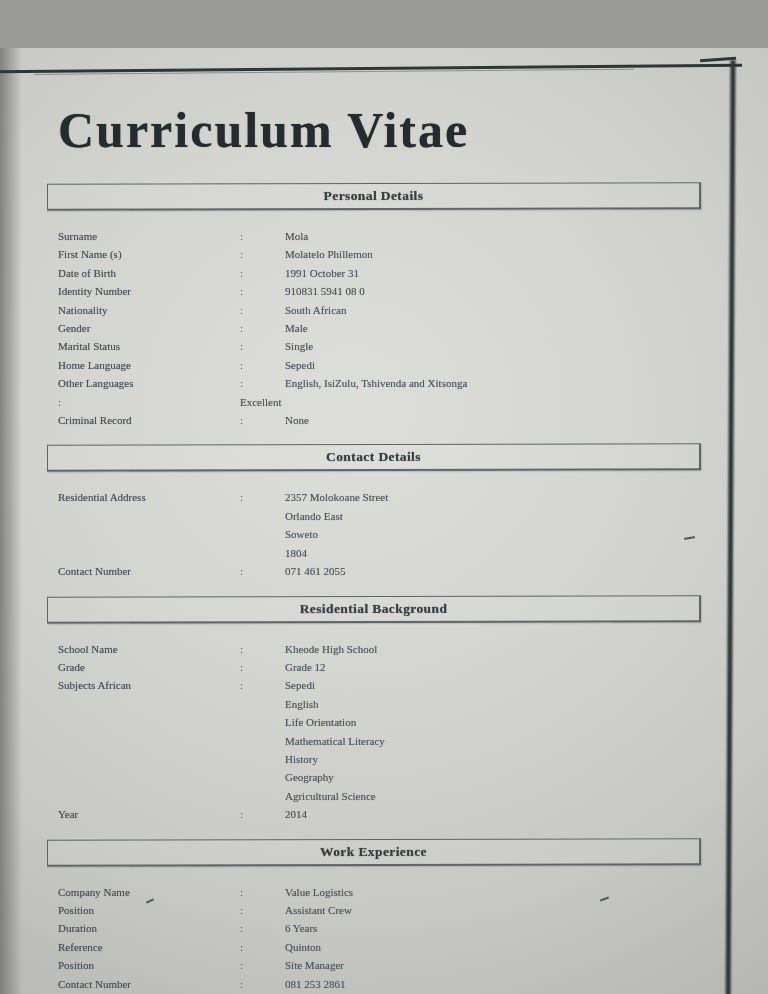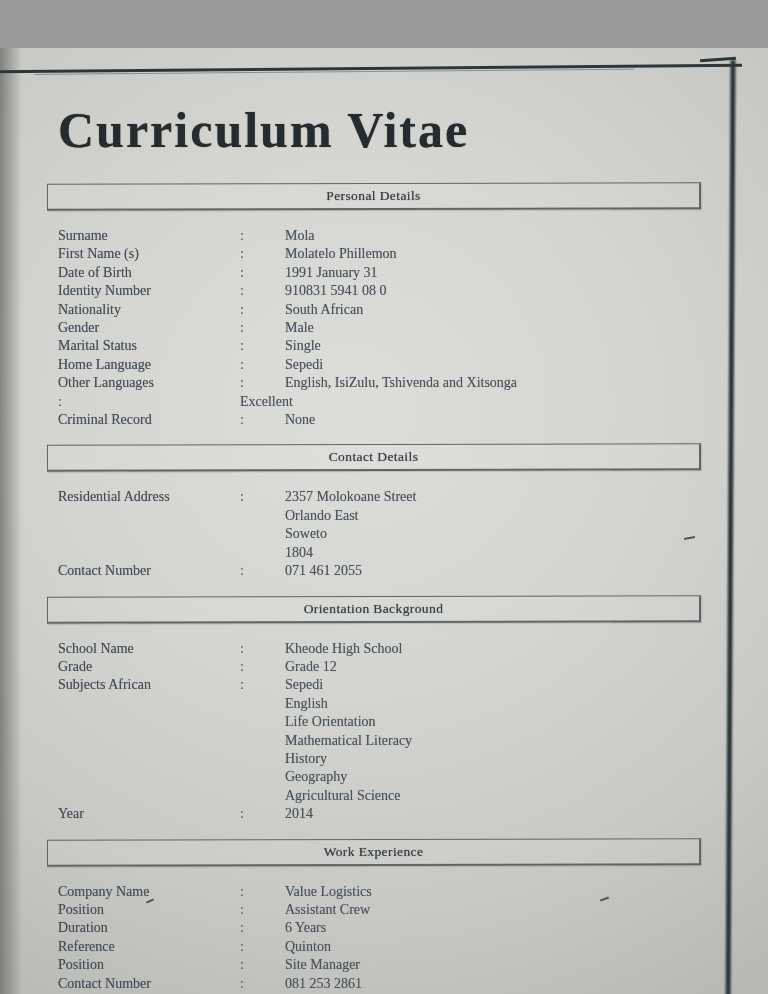--- a/index.html
+++ b/index.html
@@ -61,28 +61,28 @@
   #sections section:first-child { margin-top: 26px; }
   .sec-head {
     margin-left: -11px; width: 651px; height: 24px;
     border: 1px solid #5d6669; border-right-width: 2px; border-bottom-width: 2px;
     display: flex; align-items: center; justify-content: center;
     transform: rotate(-0.12deg);
     box-shadow: 1px 1px 1px rgba(93,102,105,.25);
     background: rgba(255,255,255,.06);
   }
   .sec-title {
-    font-weight: normal; font-size: 13.5px; letter-spacing: .4px;
+    font-weight: bold; font-size: 13.5px; letter-spacing: .4px;
     color: #333e44; filter: blur(0.3px);
     text-shadow: 0 0 .8px rgba(51,62,68,.7);
   }
   .rows { margin-top: 17px; }
   .row {
     display: grid; grid-template-columns: 182px 45px 1fr;
-    font-size: 14px; line-height: 18.4px;
+    font-size: 11px; line-height: 18.4px;
     filter: blur(0.28px);
   }
   .lbl { color: #444f59; text-shadow: 0 0 .7px rgba(68,79,89,.55); }
   .sep { color: #4a565f; }
   .val { color: #49555e; text-shadow: 0 0 .7px rgba(73,85,94,.5); font-family: Liberation Serif, serif; }
 </style>
 </head>
 <body>
 
 <div class="scan">
@@ -112,21 +112,21 @@
 
   <div class="row">
     <span class="lbl">First Name (s)</span>
     <span class="sep">:</span>
     <span class="val">Molatelo Phillemon</span>
   </div>
 
   <div class="row">
     <span class="lbl">Date of Birth</span>
     <span class="sep">:</span>
-    <span class="val">1991 January 31</span>
+    <span class="val">1991 October 31</span>
   </div>
 
   <div class="row">
     <span class="lbl">Identity Number</span>
     <span class="sep">:</span>
     <span class="val">910831 5941 08 0</span>
   </div>
 
   <div class="row">
     <span class="lbl">Nationality</span>
@@ -203,21 +203,21 @@
   <div class="row">
     <span class="lbl">Contact Number</span>
     <span class="sep">:</span>
     <span class="val">071 461 2055</span>
   </div>
 </div>
   </section>
 
   <section>
     <div class="sec-head">
-      <span class="sec-title">Orientation Background</span>
+      <span class="sec-title">Residential Background</span>
     </div>
     <div class="rows">
   <div class="row">
     <span class="lbl">School Name</span>
     <span class="sep">:</span>
     <span class="val">Kheode High School</span>
   </div>
 
   <div class="row">
     <span class="lbl">Grade</span>

